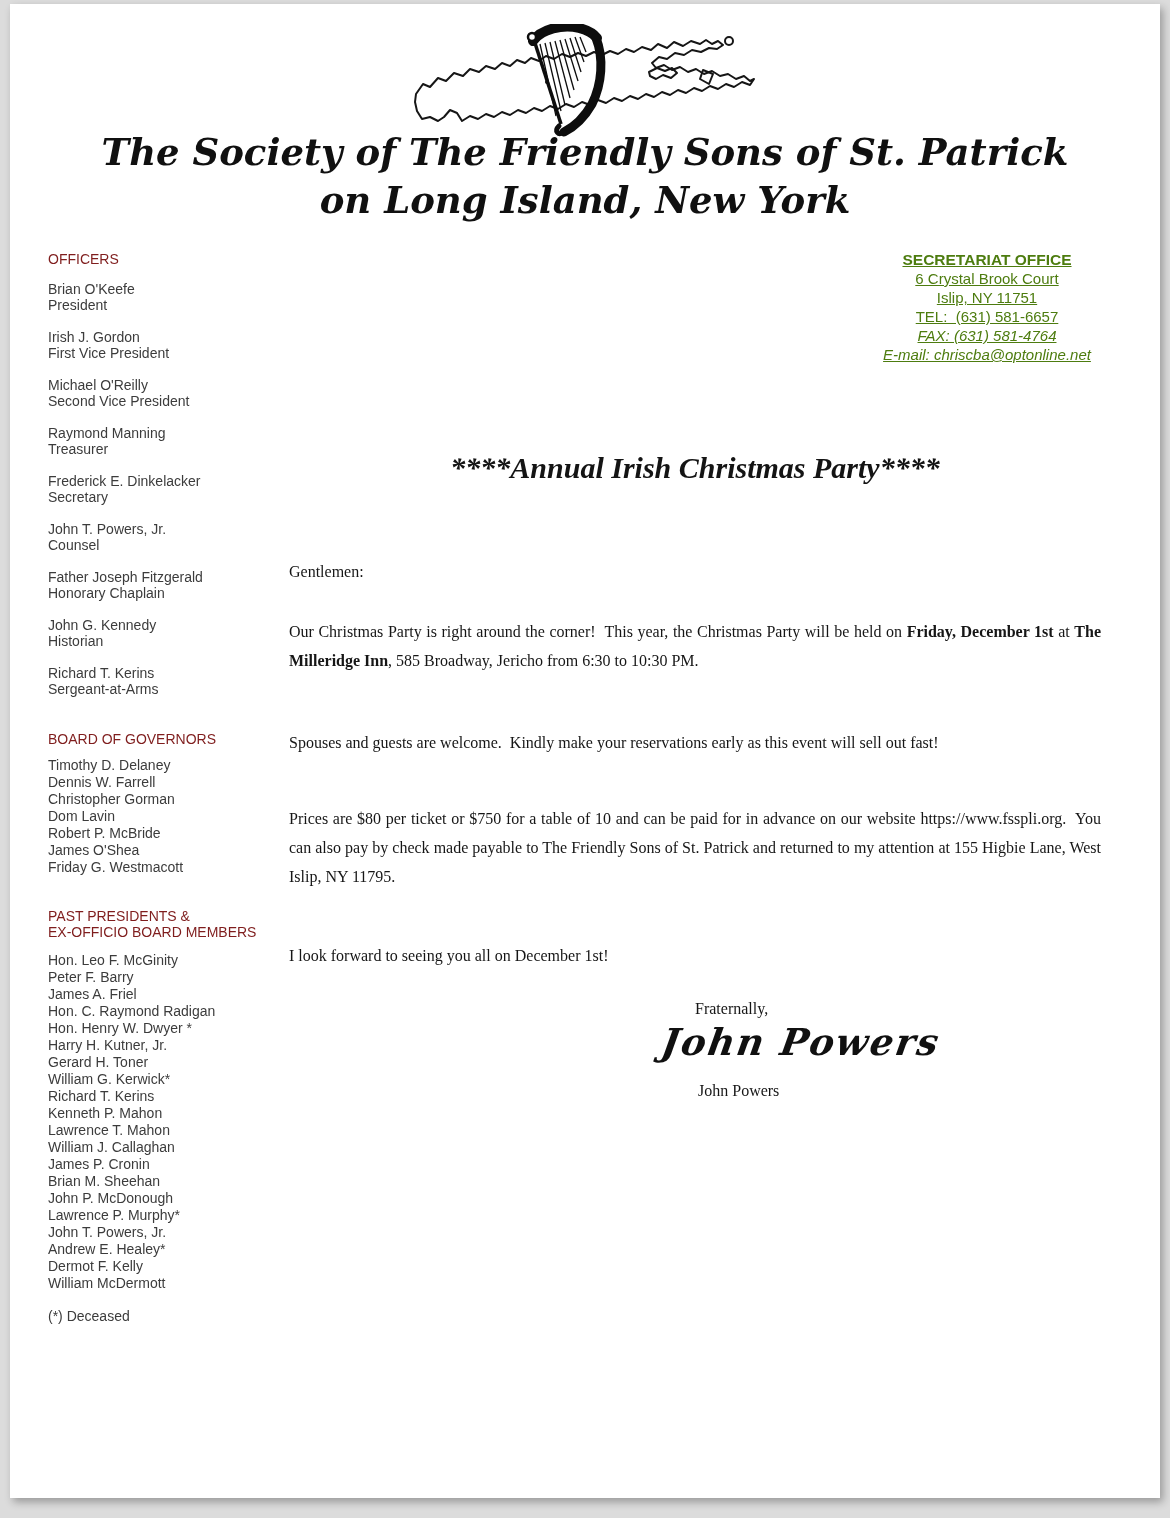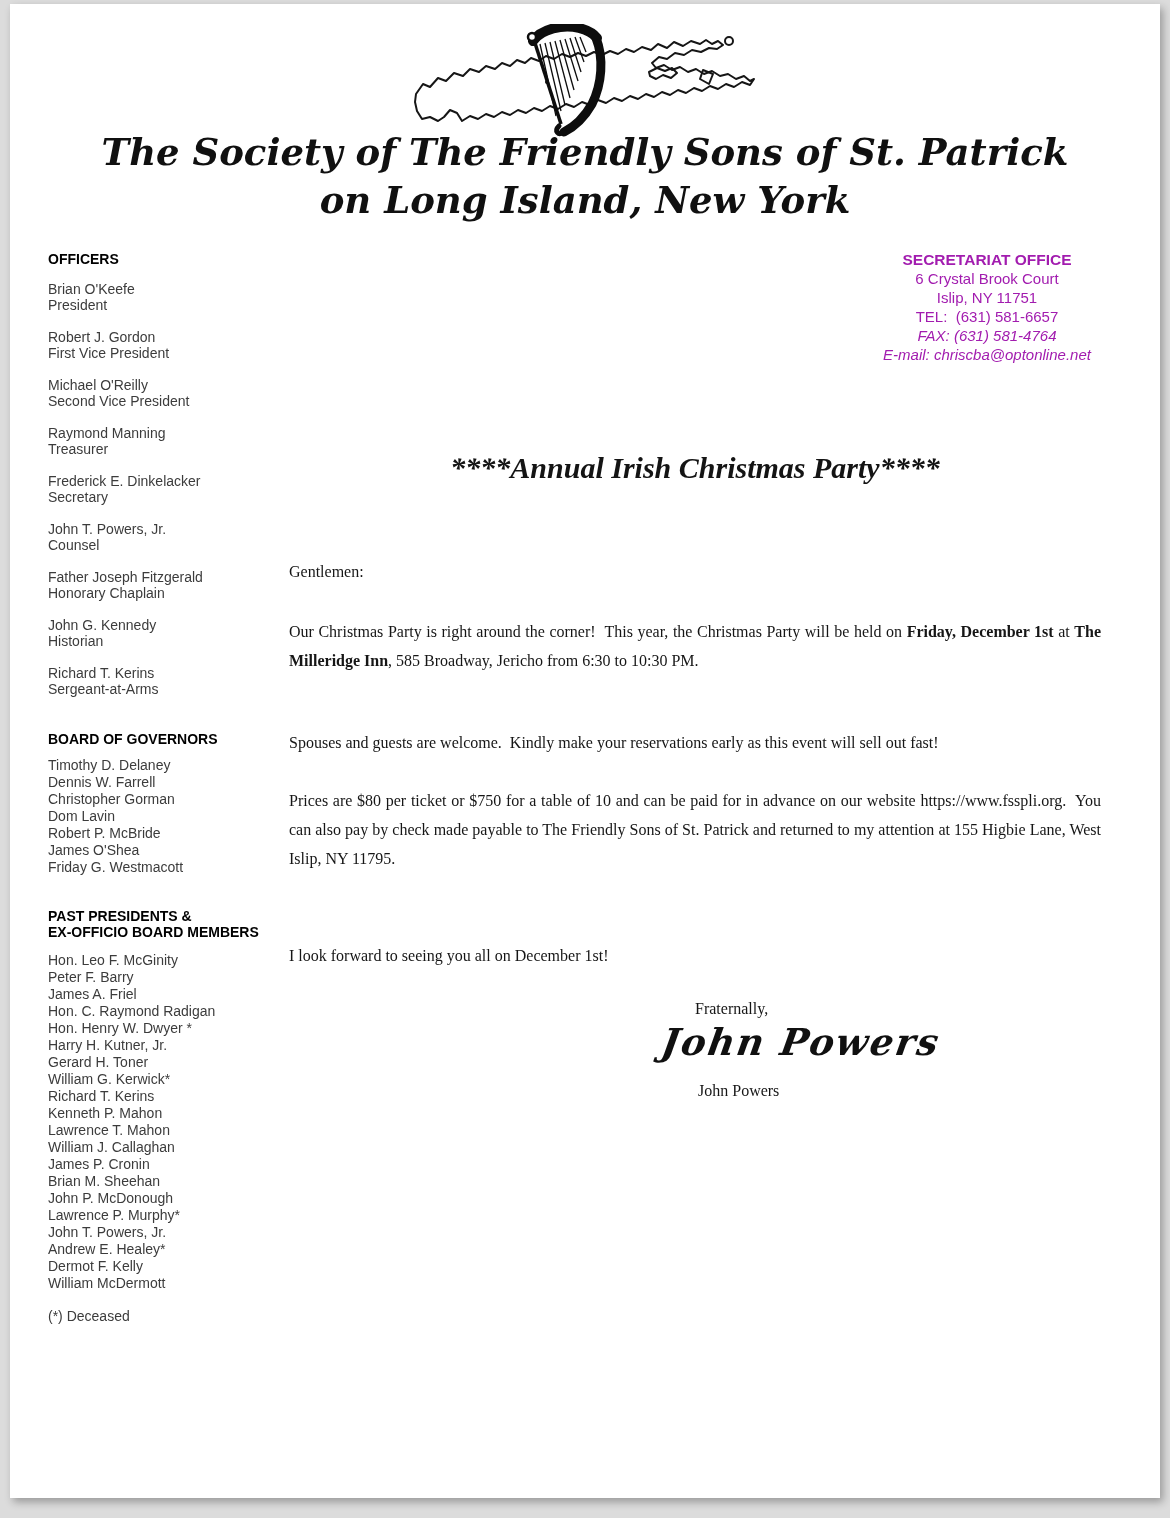--- a/index.html
+++ b/index.html
@@ -22,52 +22,52 @@
     color:#101010;letter-spacing:0px;
   }
   .org-title.line1{top:126px;font-size:37px;}
   .org-title.line2{top:174px;font-size:37px;}
 
   
   .sidebar{
     position:absolute;left:38px;top:247px;width:240px;
     color:#3c3c3c;font-size:14px;line-height:16px;
   }
-  .side-heading{font-weight:bold;color:#000000;font-size:14px;}
+  .side-heading{font-weight:normal;color:#7f1d1d;font-size:14px;}
   .side-heading.officers{margin-bottom:14px;}
   .side-heading.governors{margin-top:34px;margin-bottom:10px;}
   .side-heading.past{margin-top:32px;margin-bottom:12px;}
   .officer{margin-bottom:16px;}
   .o-role{}
   .plain-item{line-height:17px;}
   .deceased{margin-top:16px;}
 
   
   .secretariat{
     position:absolute;left:852px;top:246px;width:250px;
-    text-align:center;color:#a21caf;font-size:15px;line-height:19px;
+    text-align:center;color:#4d7c0f;font-size:15px;line-height:19px;text-decoration:underline;
   }
   .sec-heading{font-weight:bold;font-size:15.5px;}
   .it{font-style:italic;}
 
   
   .serif{font-family:"Liberation Serif",serif;color:#161616;font-size:16px;}
   .party-title{
     position:absolute;left:279px;top:447px;width:812px;text-align:center;
     font-family:"Liberation Serif",serif;font-weight:bold;font-style:italic;
     font-size:30px;color:#141414;
   }
   .salutation{position:absolute;left:279px;top:559px;}
   .body-p{
     position:absolute;left:279px;width:812px;margin:0;
     text-align:justify;line-height:29px;
   }
   .p1{top:613px;}
   .p2{top:724px;}
-  .p3{top:782px;}
+  .p3{top:800px;}
   .p4{top:937px;text-align:left;}
   .closing{position:absolute;left:685px;top:996px;}
   .sig-script{
     position:absolute;left:652px;top:1016px;
     font-family:"DejaVu Serif",serif;font-style:italic;font-weight:bold;
     font-size:37px;color:#101010;transform:skewX(-9deg);letter-spacing:2px;
   }
   .sig-typed{position:absolute;left:688px;top:1078px;}
 </style>
 </head>
@@ -112,21 +112,21 @@
     <div class="side-heading officers">OFFICERS</div>
 
     <div>
 
         <div class="officer">
           <div class="o-name">Brian O'Keefe</div>
           <div class="o-role">President</div>
         </div>
 
         <div class="officer">
-          <div class="o-name">Robert J. Gordon</div>
+          <div class="o-name">Irish J. Gordon</div>
           <div class="o-role">First Vice President</div>
         </div>
 
         <div class="officer">
           <div class="o-name">Michael O'Reilly</div>
           <div class="o-role">Second Vice President</div>
         </div>
 
         <div class="officer">
           <div class="o-name">Raymond Manning</div>

